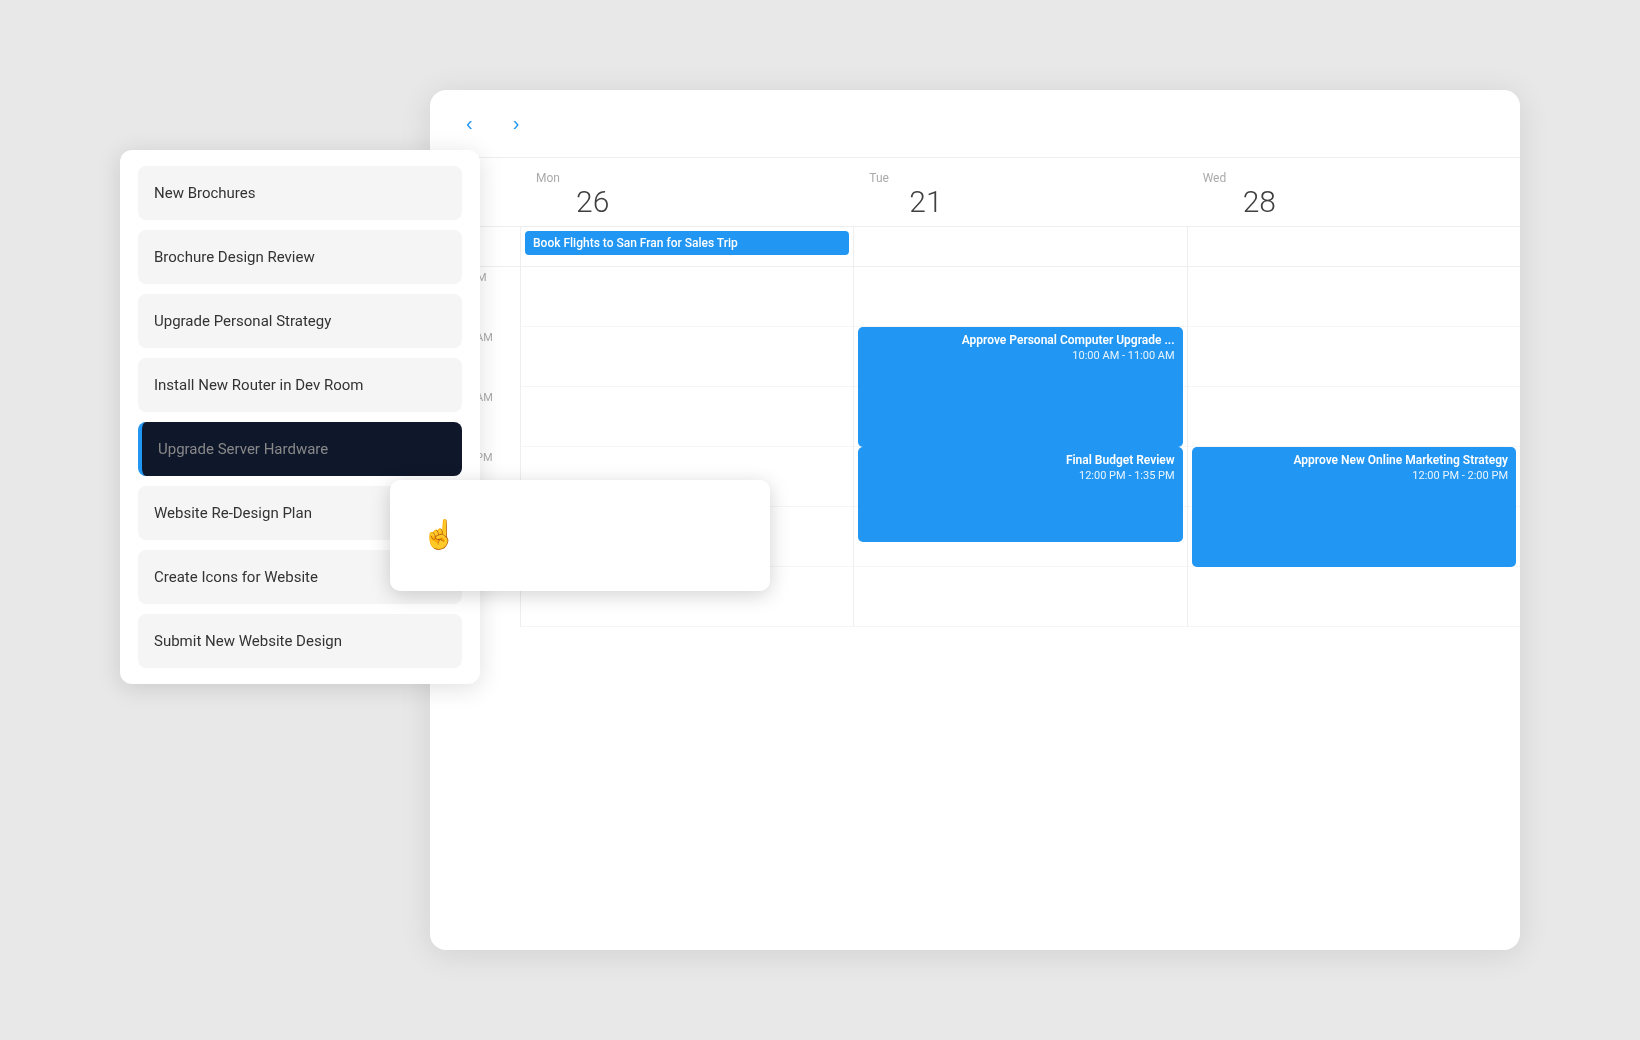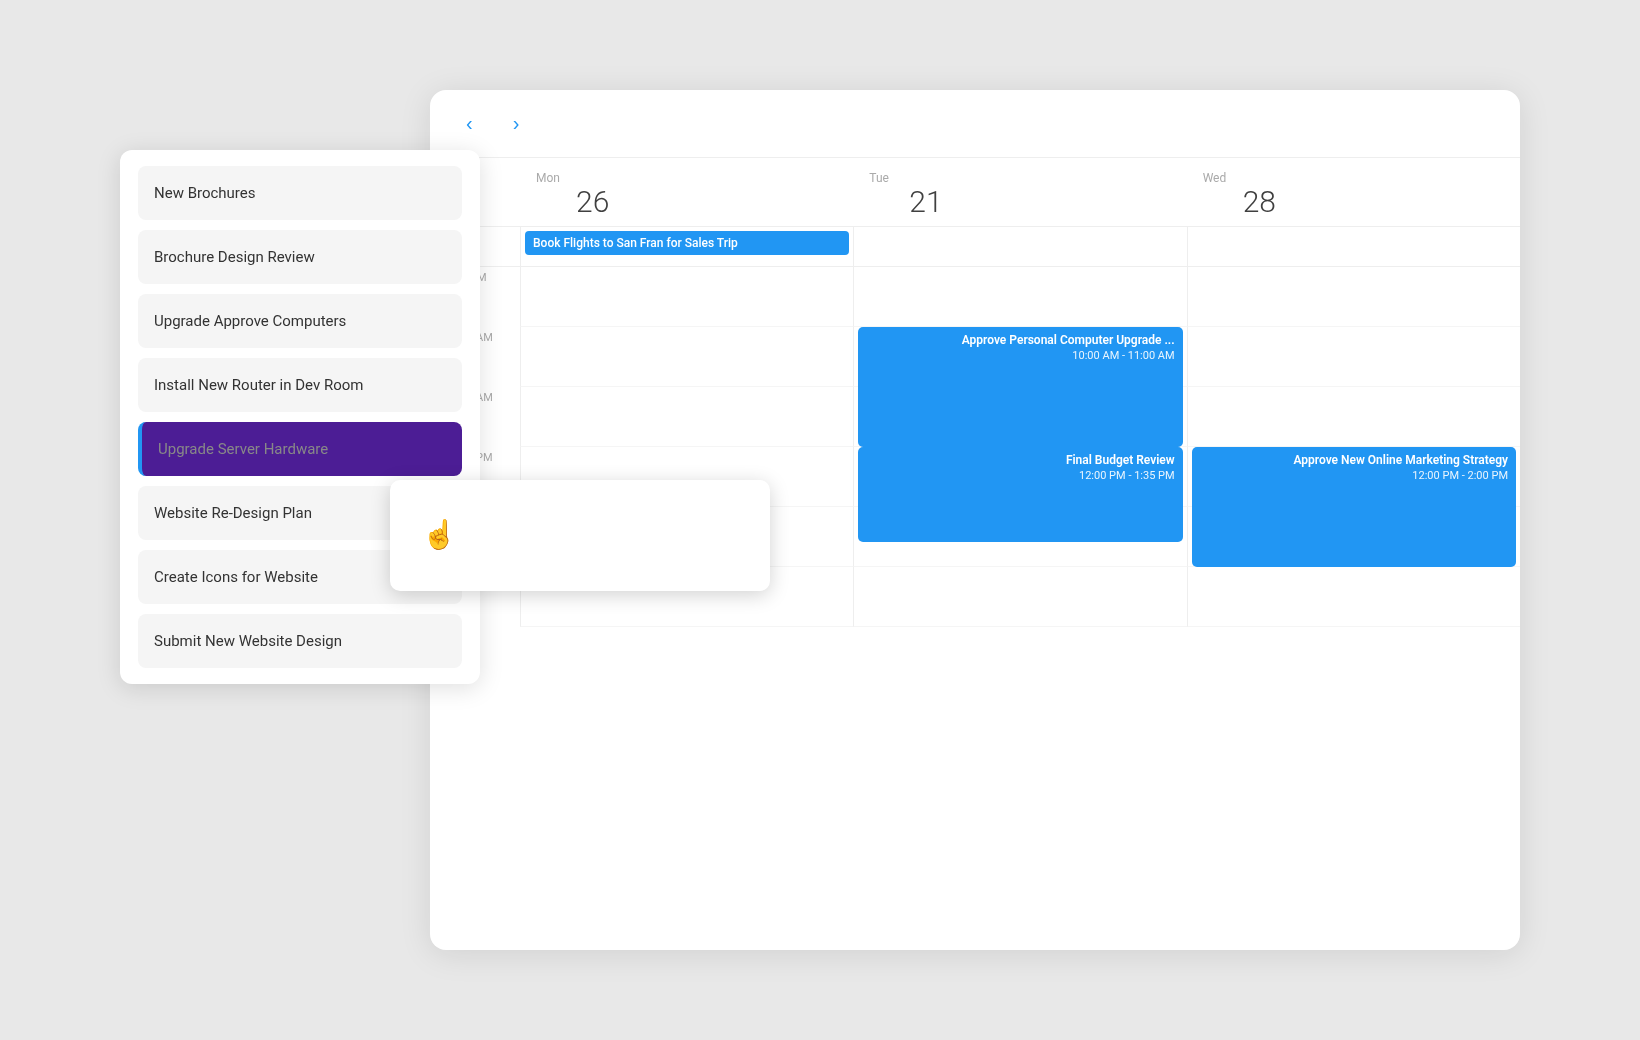--- a/index.html
+++ b/index.html
@@ -34,21 +34,21 @@
       background: #f5f5f5;
       border-radius: 8px;
       padding: 18px 16px;
       margin-bottom: 10px;
       font-size: 15px;
       color: #333;
       cursor: pointer;
       position: relative;
     }
     .task-item.active {
-      background: #4c1d95;
+      background: #0f172a;
       color: #888;
       border-left: 4px solid #2196F3;
     }
     .task-item:last-child { margin-bottom: 0; }
 
     
     .tooltip-popup {
       position: absolute;
       left: 270px;
       top: 390px;
@@ -223,21 +223,21 @@
   </style>
 </head>
 <body>
 
 <div class="scene">
 
   <div class="task-panel">
 
   <div class="task-item">New Brochures</div>
       <div class="task-item">Brochure Design Review</div>
-      <div class="task-item">Upgrade Approve Computers</div>
+      <div class="task-item">Upgrade Personal Strategy</div>
       <div class="task-item">Install New Router in Dev Room</div>
       <div class="task-item active">Upgrade Server Hardware</div>
       <div class="task-item">Website Re-Design Plan</div>
       <div class="task-item">Create Icons for Website</div>
       <div class="task-item">Submit New Website Design</div>
     </div>
 
   <div class="tooltip-popup">
     <span class="tooltip-title"></span>
     <span class="cursor-icon">☝</span>

